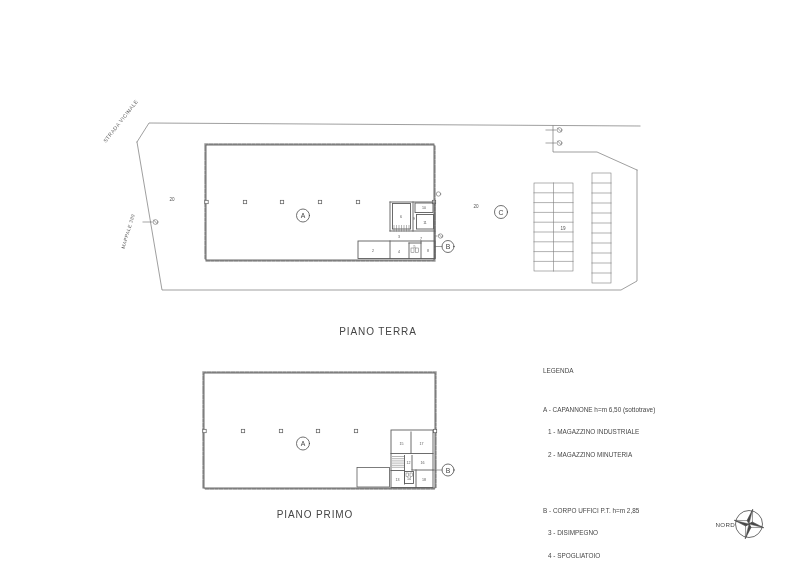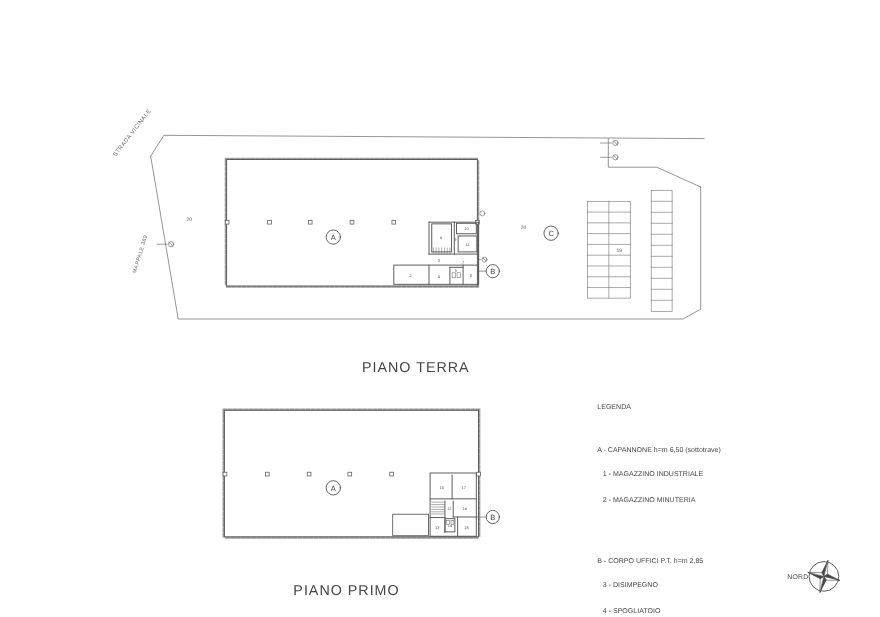--- a/index.html
+++ b/index.html
@@ -1,19 +1,19 @@
 <!DOCTYPE html>
 <html><head>
 <meta charset="utf-8">
 <style>
   html,body{margin:0;padding:0;background:#fff;}
   #page{position:relative;width:800px;height:561px;background:#ffffff;overflow:hidden;
         font-family:"Liberation Sans", sans-serif;color:#4a4a4a;}
   .abs{position:absolute;}
-  .plan-title{font-size:13px;letter-spacing:0.9px;color:#454545;text-align:center;width:110px;}
+  .plan-title{font-size:10px;letter-spacing:0.9px;color:#454545;text-align:center;width:110px;}
   .rot-label{font-size:5.3px;letter-spacing:0.4px;color:#6a6a6a;white-space:nowrap;}
   #legend{left:543px;top:352px;font-size:6.4px;line-height:7.55px;color:#474747;white-space:pre;}
   #legend .lg-title{margin-bottom:1px;}
   #legend .lg-group{margin-bottom:2.6px;}
   #legend .lg-item{padding-left:5px;}
   svg text{font-family:"Liberation Sans", sans-serif;fill:#474747;}
   .roomnum{font-size:3.6px;fill:#555;}
   .bignum{font-size:4.6px;fill:#555;}
   .circlbl{font-size:6.8px;fill:#404040;}
   .nordtxt{font-size:6.2px;fill:#454545;letter-spacing:0.3px;}
@@ -149,21 +149,21 @@
       <text class="roomnum" x="397.5" y="480.5">13</text>
       <text class="roomnum" x="409" y="479.5">14</text>
       <text class="roomnum" x="424" y="480.5">18</text>
     </g>
   </svg>
 
   <div class="abs rot-label" style="left:102px;top:140px;transform:rotate(-52deg);transform-origin:left top;">STRADA VICINALE</div>
   <div class="abs rot-label" style="left:123px;top:246px;transform:rotate(-73deg);transform-origin:left center;font-size:4.8px;">MAPPALE 389</div>
 
   <div class="abs plan-title" style="left:323px;top:326px;">PIANO TERRA</div>
-  <div class="abs plan-title" style="left:260px;top:509px;margin-top:20px;">PIANO PRIMO</div>
+  <div class="abs plan-title" style="left:260px;top:509px;">PIANO PRIMO</div>
 
   <div id="legend" class="abs">
     <div class="lg-title">LEGENDA</div>
     <div class="lg-group">
       <div>A - CAPANNONE h=m 6,50 (sottotrave)</div>
       <div class="lg-item">1 - MAGAZZINO INDUSTRIALE</div>
       <div class="lg-item">2 - MAGAZZINO MINUTERIA</div>
     </div>
     <div class="lg-group">
       <div>B - CORPO UFFICI P.T. h=m 2,85</div>

